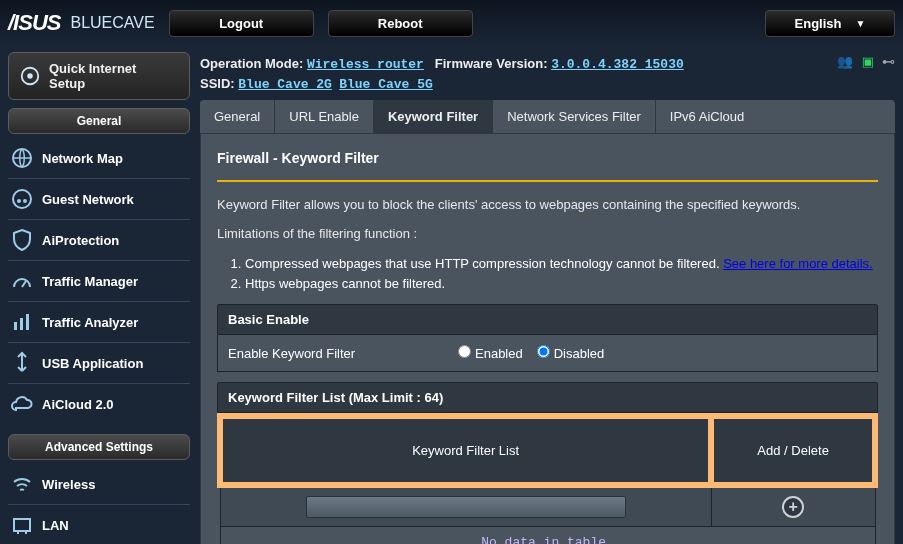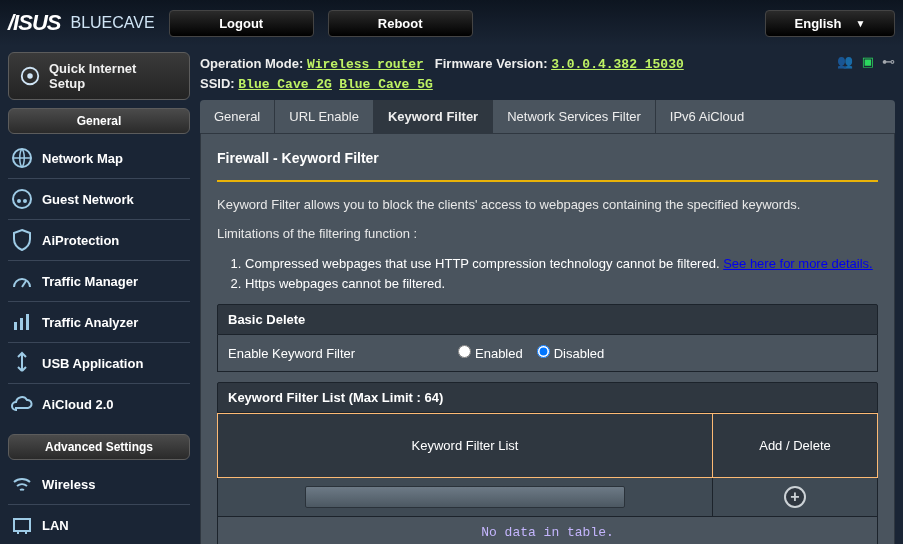--- a/index.html
+++ b/index.html
@@ -30,21 +30,21 @@
 .navitem { display:flex; align-items:center; padding:8px 6px 8px 2px; cursor:pointer; border-bottom:1px solid #3a4658; }
 .navitem:last-child{border-bottom:none;}
 .navitem .nicon{ width:24px; height:24px; margin-right:8px; flex:none;}
 .navitem .nlabel{ font-weight:bold; font-size:13px; color:#fff;}
 .navblock { margin-bottom:10px; background:#22324a; border:1px solid #000; border-radius:4px; padding:2px 4px;}
 .navblock.plain{background:transparent;border:none;padding:0;}
 
 
 .infoline { font-size:13px; color:#eee; margin:4px 0 4px 0; }
 .infoline b{font-weight:bold;}
-.infoline a{ color:#bef264; text-decoration:underline; font-family:"Courier New",monospace; font-weight:bold;}
+.infoline a{ color:#7dd3fc; text-decoration:underline; font-family:"Courier New",monospace; font-weight:bold;}
 .statusicons{ float:right; display:flex; gap:8px; margin-top:2px;}
 .statusicons span{opacity:.6;}
 .statusicons .on{color:#2bd85e;opacity:1;}
 
 
 .tabs { display:flex; background:#4a545e; border-radius:4px 4px 0 0; margin-top:8px; }
 .tab { padding:9px 14px; font-size:13px; color:#eee; cursor:pointer; border-right:1px solid #2f3740;}
 .tab.active{ background:#2f3740; font-weight:bold;}
 .tab:last-child{border-right:none;}
 
@@ -59,21 +59,21 @@
 .subbody{ background:#4a545e; border:1px solid #1c232b; border-top:none; }
 
 
 .cfgrow{ display:flex; align-items:center; padding:10px 10px; font-size:13px;}
 .cfgrow .cfglabel{ width:230px;}
 .cfgrow label{ margin-right:14px;}
 input[type=radio]{ margin-right:4px;}
 
 
 .ftable{ width:100%; border-collapse:collapse; }
-.ftable th{ background:#2f3740; font-weight:normal; font-size:13px; padding:24px; border:1px solid #fdba74;}
+.ftable th{ background:#2f3740; font-weight:normal; font-size:13px; padding:24px; border:6px solid #fdba74;}
 .ftable td{ background:#3f4a54; padding:8px; border:1px solid #1c232b; text-align:center;}
 .ftable input[type=text]{ width:320px; height:22px; background:linear-gradient(#6d7a86,#4c5862); border:1px solid #2a323a; border-radius:2px;}
 .addbtn{ width:22px; height:22px; border:2px solid #ccd2d6; border-radius:50%; display:inline-flex; align-items:center; justify-content:center; background:#2f3740; cursor:pointer; color:#ccd2d6; font-size:16px; font-weight:bold;}
 .nodata{ background:#4a545e !important; color:#c4b5fd; font-family:"Courier New",monospace; font-size:13px; padding:10px; }
 
 
 .applywrap{text-align:center; margin-top:12px;}
 .applybtn{ background:linear-gradient(#2b2b2b,#000); border:1px solid #666; border-radius:5px; padding:7px 28px; color:#fff; font-size:13px; font-weight:bold; cursor:pointer;}
 
 svg{display:block;}
@@ -222,21 +222,21 @@
 
     <div class="panel">
       <div class="ptitle">Firewall - Keyword Filter</div>
       <div class="ptext">Keyword Filter allows you to block the clients' access to webpages containing the specified keywords.</div>
       <div class="ptext">Limitations of the filtering function :</div>
       <ol class="plist">
         <li><span>Compressed webpages that use HTTP compression technology cannot be filtered. </span><a href="#">See here for more details.</a></li>
         <li>Https webpages cannot be filtered.</li>
       </ol>
 
-      <div class="subbar">Basic Delete</div>
+      <div class="subbar">Basic Enable</div>
       <div class="subbody">
         <div class="cfgrow">
           <div class="cfglabel">Enable Keyword Filter</div>
           <label><input type="radio" name="kf" style=""><span>Enabled</span></label>
           <label><input type="radio" name="kf" checked="" style=""><span>Disabled</span></label>
         </div>
       </div>
 
       <div class="subbar">Keyword Filter List (Max Limit : 64)</div>
       <table class="ftable">

